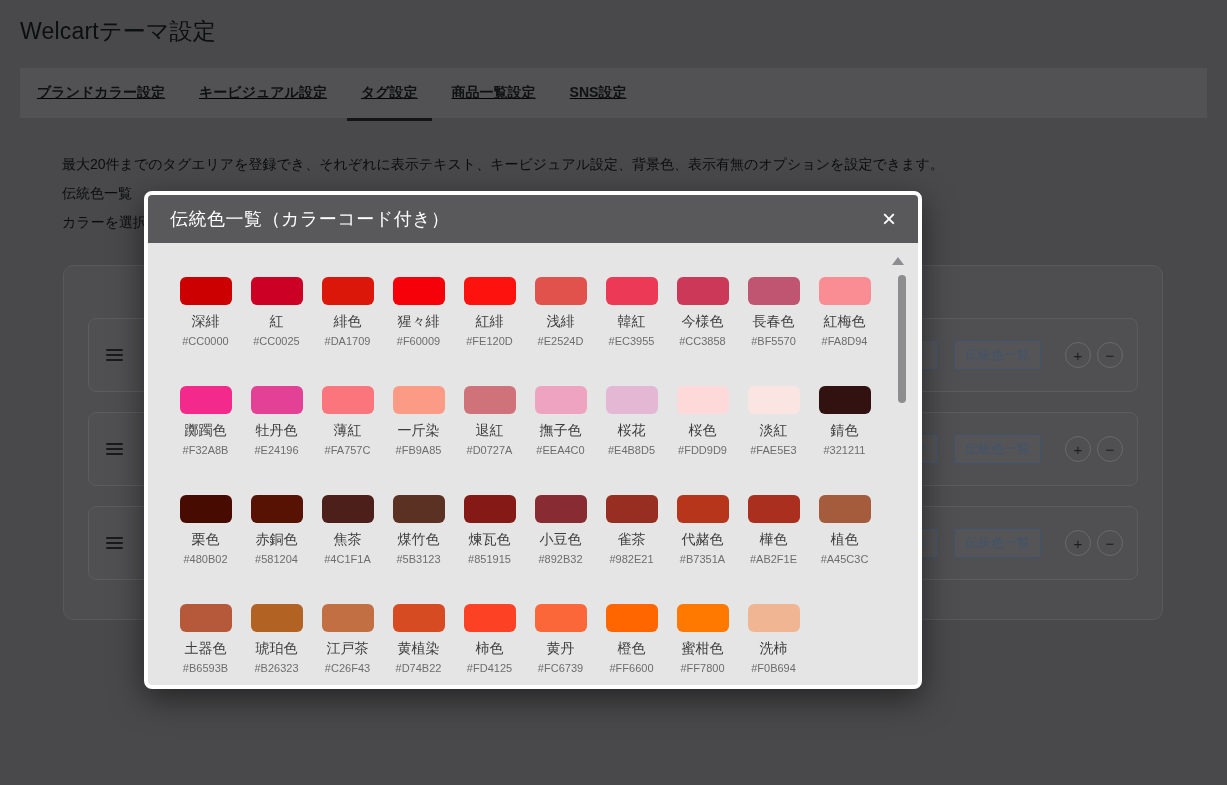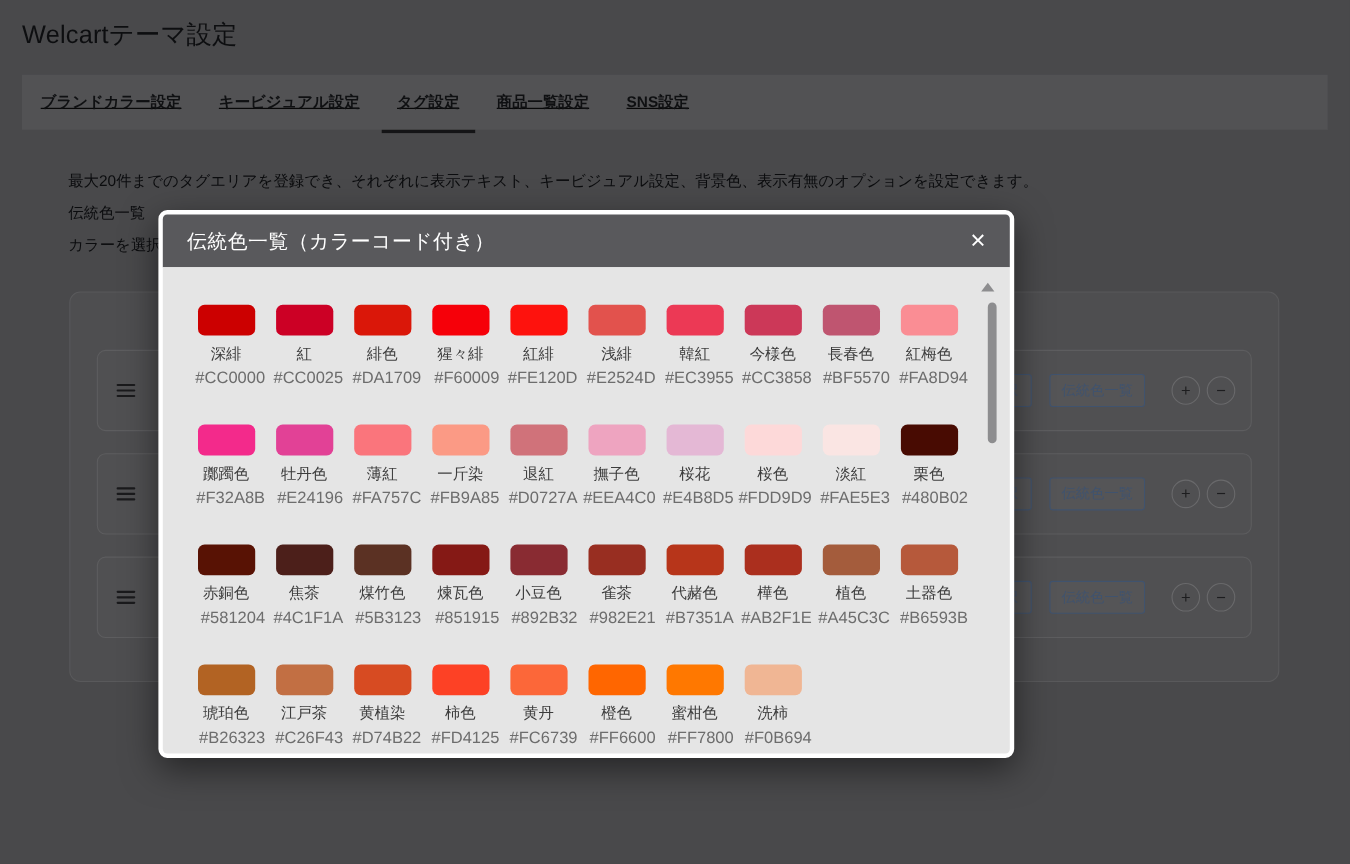--- a/index.html
+++ b/index.html
@@ -78,21 +78,21 @@
     position:relative; height:442px; background:#e5e5e5; border-radius:0 0 4px 4px;
     overflow:hidden;
   }
   .grid {
     position:absolute; left:22px; top:34px;
     display:grid; grid-template-columns:repeat(10, 71px); grid-auto-rows:109px;
   }
   .cell { text-align:center; cursor:pointer; }
   .sw { width:52px; height:28px; border-radius:6px; margin:0 auto; }
   .nm { margin-top:8px; font-size:14px; color:#3c3c3c; white-space:nowrap; }
-  .hx { margin-top:4px; font-size:15px; color:#6d6d6d; white-space:nowrap;text-align:right; }
+  .hx { margin-top:4px; font-size:11px; color:#6d6d6d; white-space:nowrap; }
   .sb-arrow {
     position:absolute; right:14px; top:14px; width:0; height:0;
     border-left:6px solid transparent; border-right:6px solid transparent;
     border-bottom:8px solid #8d8d8f; cursor:pointer;
   }
   .sb-thumb {
     position:absolute; right:12px; top:32px; width:8px; height:128px;
     background:#8d8d8f; border-radius:4px; cursor:grab;
   }
 </style>
@@ -250,20 +250,25 @@
           <div class="sw" style="background: rgb(253, 217, 217);"></div>
           <div class="nm">桜色</div>
           <div class="hx">#FDD9D9</div>
         </div>
         <div class="cell">
           <div class="sw" style="background: rgb(250, 229, 227);"></div>
           <div class="nm">淡紅</div>
           <div class="hx">#FAE5E3</div>
         </div>
         <div class="cell">
+          <div class="sw" style="background: rgb(50, 18, 17);"></div>
+          <div class="nm">錆色</div>
+          <div class="hx">#321211</div>
+        </div>
+        <div class="cell">
           <div class="sw" style="background: rgb(72, 11, 2);"></div>
           <div class="nm">栗色</div>
           <div class="hx">#480B02</div>
         </div>
         <div class="cell">
           <div class="sw" style="background: rgb(88, 18, 4);"></div>
           <div class="nm">赤銅色</div>
           <div class="hx">#581204</div>
         </div>
         <div class="cell">

